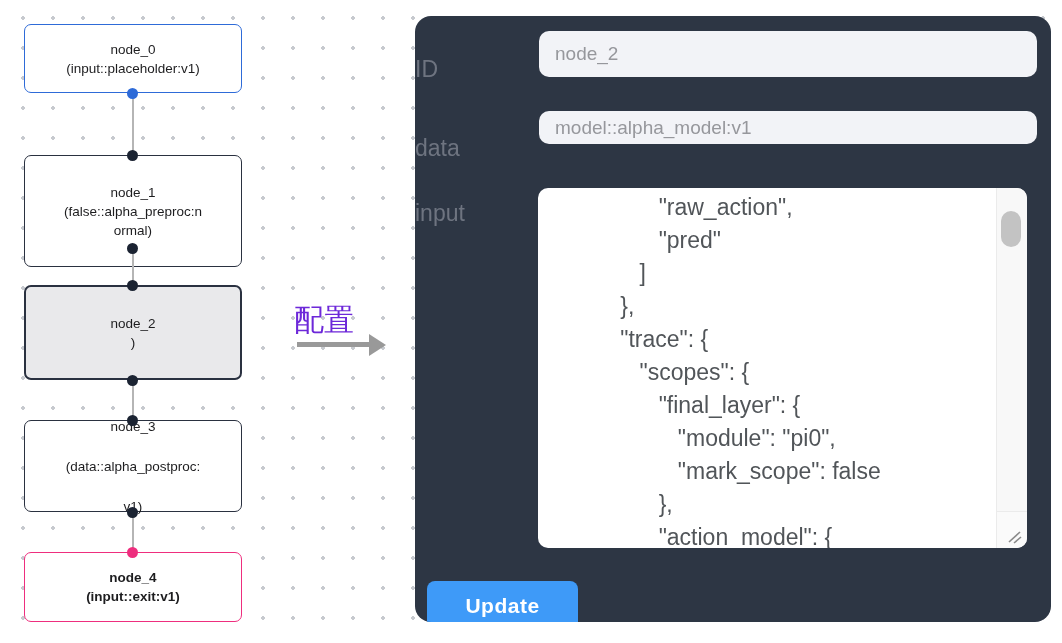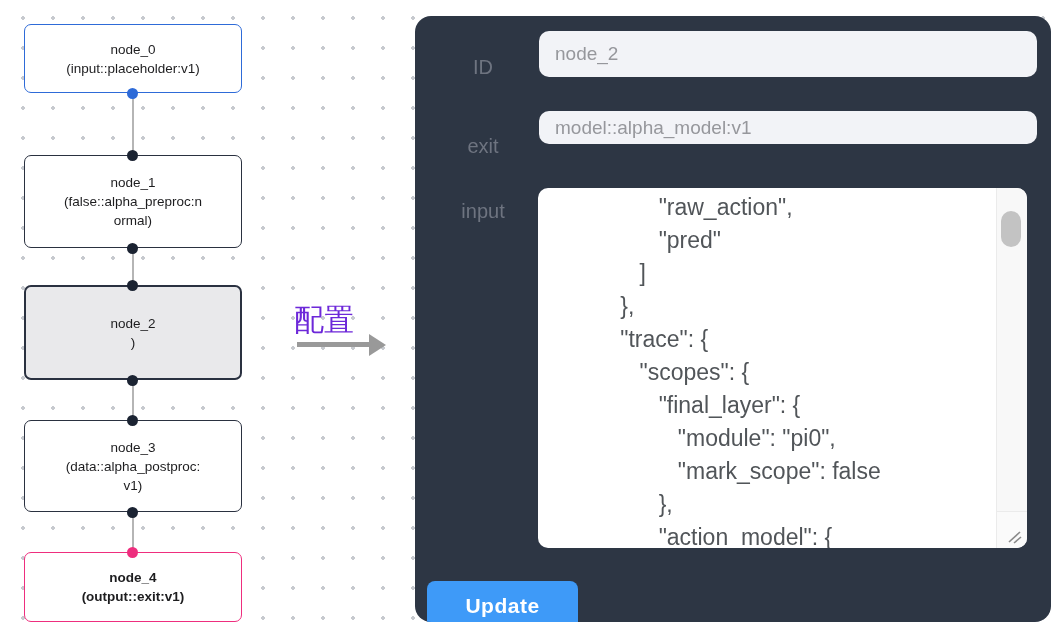--- a/index.html
+++ b/index.html
@@ -34,22 +34,22 @@
   .arrow-head{
     position:absolute;left:369px;top:334px;width:0;height:0;
     border-left:17px solid #999999;border-top:11px solid transparent;border-bottom:11px solid transparent;
   }
   
   .panel{
     position:absolute;left:415px;top:16px;width:636px;height:606px;
     background:#2d3644;border-radius:16px;overflow:hidden;
   }
   .flabel{
-    position:absolute;left:0;width:96px;text-align:center;
-    font-size:20px;color:#6e7480;margin-left:20px;
+    position:absolute;left:0;width:96px;text-align:left;
+    font-size:23px;color:#6e7480;
   }
   .field{
     position:absolute;left:124px;width:498px;box-sizing:border-box;
     background:#f2f3f7;border:none;border-radius:10px;
     font-family:"Liberation Sans","DejaVu Sans",sans-serif;
     font-size:19px;color:#96979c;padding:0 16px;outline:none;
   }
   .config-box{
     position:absolute;left:123px;top:172px;width:489px;height:360px;
     background:#ffffff;border-radius:10px;overflow:hidden;
@@ -82,46 +82,46 @@
 
 <div>
 
   <div class="node blue" style="top:24px;height:69px;">
     <div>node_0</div>
     <div>(input::placeholder:v1)</div>
   </div>
 
   <div class="edge" style="top:93px;height:62px;"></div>
 
-  <div class="node" style="top:155px;height:93px;align-items:center;">
+  <div class="node" style="top:155px;height:112px;align-items:center;">
     <div>node_1</div>
     <div>(false::alpha_preproc:n</div>
     <div>ormal)</div>
   </div>
 
   <div class="edge" style="top:248px;height:37px;"></div>
 
   <div class="node selected" style="top:285px;height:95px;">
     <div>node_2</div>
     <div>)</div>
   </div>
 
   <div class="edge" style="top:380px;height:40px;"></div>
 
-  <div class="node" style="top:420px;height:92px;">
+  <div class="node" style="top:420px;height:92px;gap:21px;">
     <div>node_3</div>
     <div>(data::alpha_postproc:</div>
     <div>v1)</div>
   </div>
 
   <div class="edge" style="top:512px;height:40px;"></div>
 
   <div class="node pink" style="top:552px;height:70px;">
     <div>node_4</div>
-    <div>(output::exit:v1)</div>
+    <div>(input::exit:v1)</div>
   </div>
 
   <div class="port blue" style="top:87.5px;"></div>
   <div class="port" style="top:149.5px;"></div>
   <div class="port" style="top:242.5px;"></div>
   <div class="port" style="top:279.5px;"></div>
   <div class="port" style="top:374.5px;"></div>
   <div class="port" style="top:414.5px;"></div>
   <div class="port" style="top:506.5px;"></div>
   <div class="port pink" style="top:546.5px;"></div>
@@ -129,21 +129,21 @@
 
 <div class="t-label">配置</div>
 <div class="arrow-shaft"></div>
 <div class="arrow-head"></div>
 
 <div class="panel">
 
   <div class="flabel" style="top:40px;">ID</div>
   <input class="field" style="top: 15px; height: 46px;" value="node_2">
 
-  <div class="flabel" style="top:119px;">exit</div>
+  <div class="flabel" style="top:119px;">data</div>
   <input class="field" style="top: 95px; height: 33px;" value="model::alpha_model:v1">
 
   <div class="flabel" style="top:184px;">input</div>
 
   <div class="config-box">
     <pre>                 "raw_action",
                  "pred"
               ]
            },
            "trace": {

